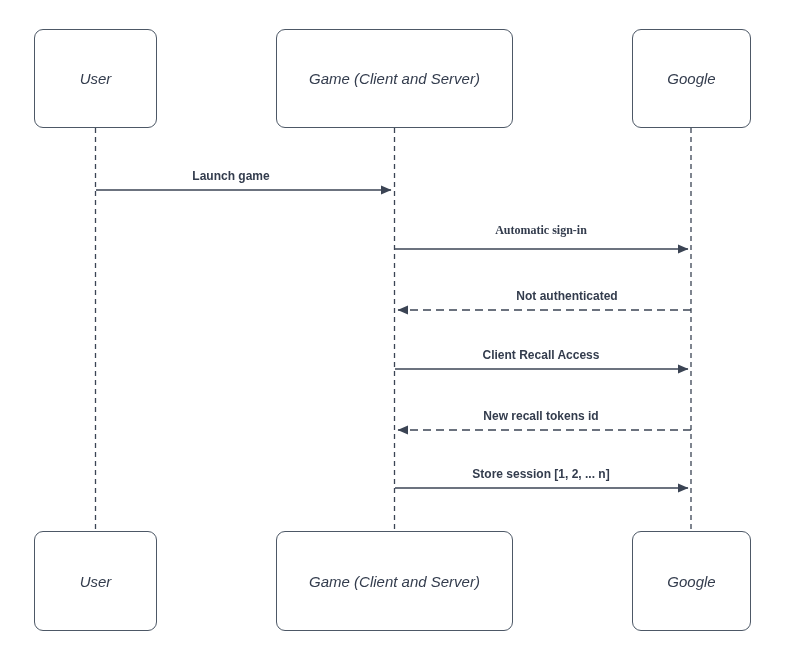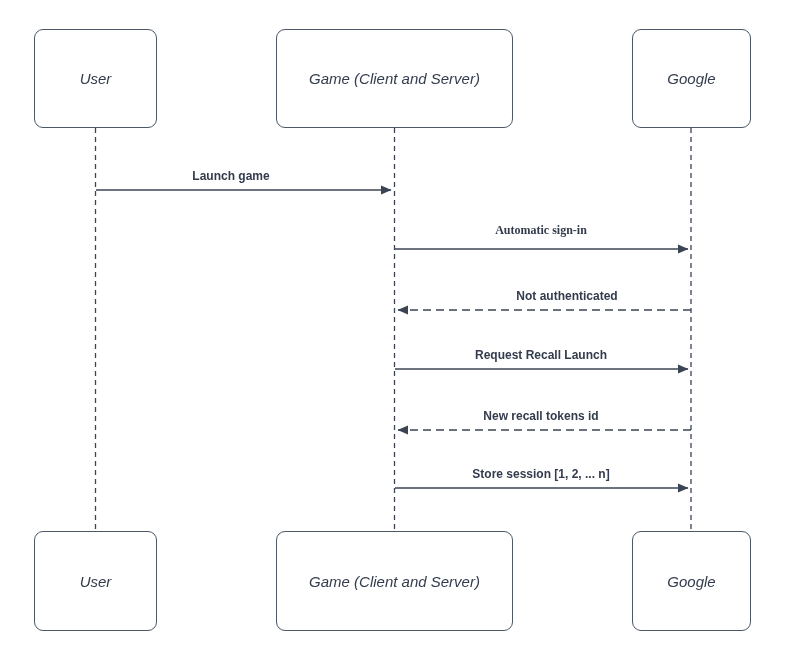--- a/index.html
+++ b/index.html
@@ -84,17 +84,17 @@
   <div class="actor-box" style="left:276px; top:29px; width:237px; height:99px;">Game (Client and Server)</div>
   <div class="actor-box" style="left:632px; top:29px; width:119px; height:99px;">Google</div>
 
   <div class="actor-box" style="left:34px;  top:531px; width:123px; height:100px;">User</div>
   <div class="actor-box" style="left:276px; top:531px; width:237px; height:100px;">Game (Client and Server)</div>
   <div class="actor-box" style="left:632px; top:531px; width:119px; height:100px;">Google</div>
 
   <div class="msg-label" style="left:231px; top:169px;">Launch game</div>
   <div class="msg-label" style="left:541px; top:223px;font-family:Liberation Serif, serif;">Automatic sign-in</div>
   <div class="msg-label" style="left:567px; top:289px;">Not authenticated</div>
-  <div class="msg-label" style="left:541px; top:348px;">Request Recall Launch</div>
+  <div class="msg-label" style="left:541px; top:348px;">Client Recall Access</div>
   <div class="msg-label" style="left:541px; top:409px;">New recall tokens id</div>
   <div class="msg-label" style="left:541px; top:467px;">Store session [1, 2, ... n]</div>
 
 </div>
 
 </body></html>

